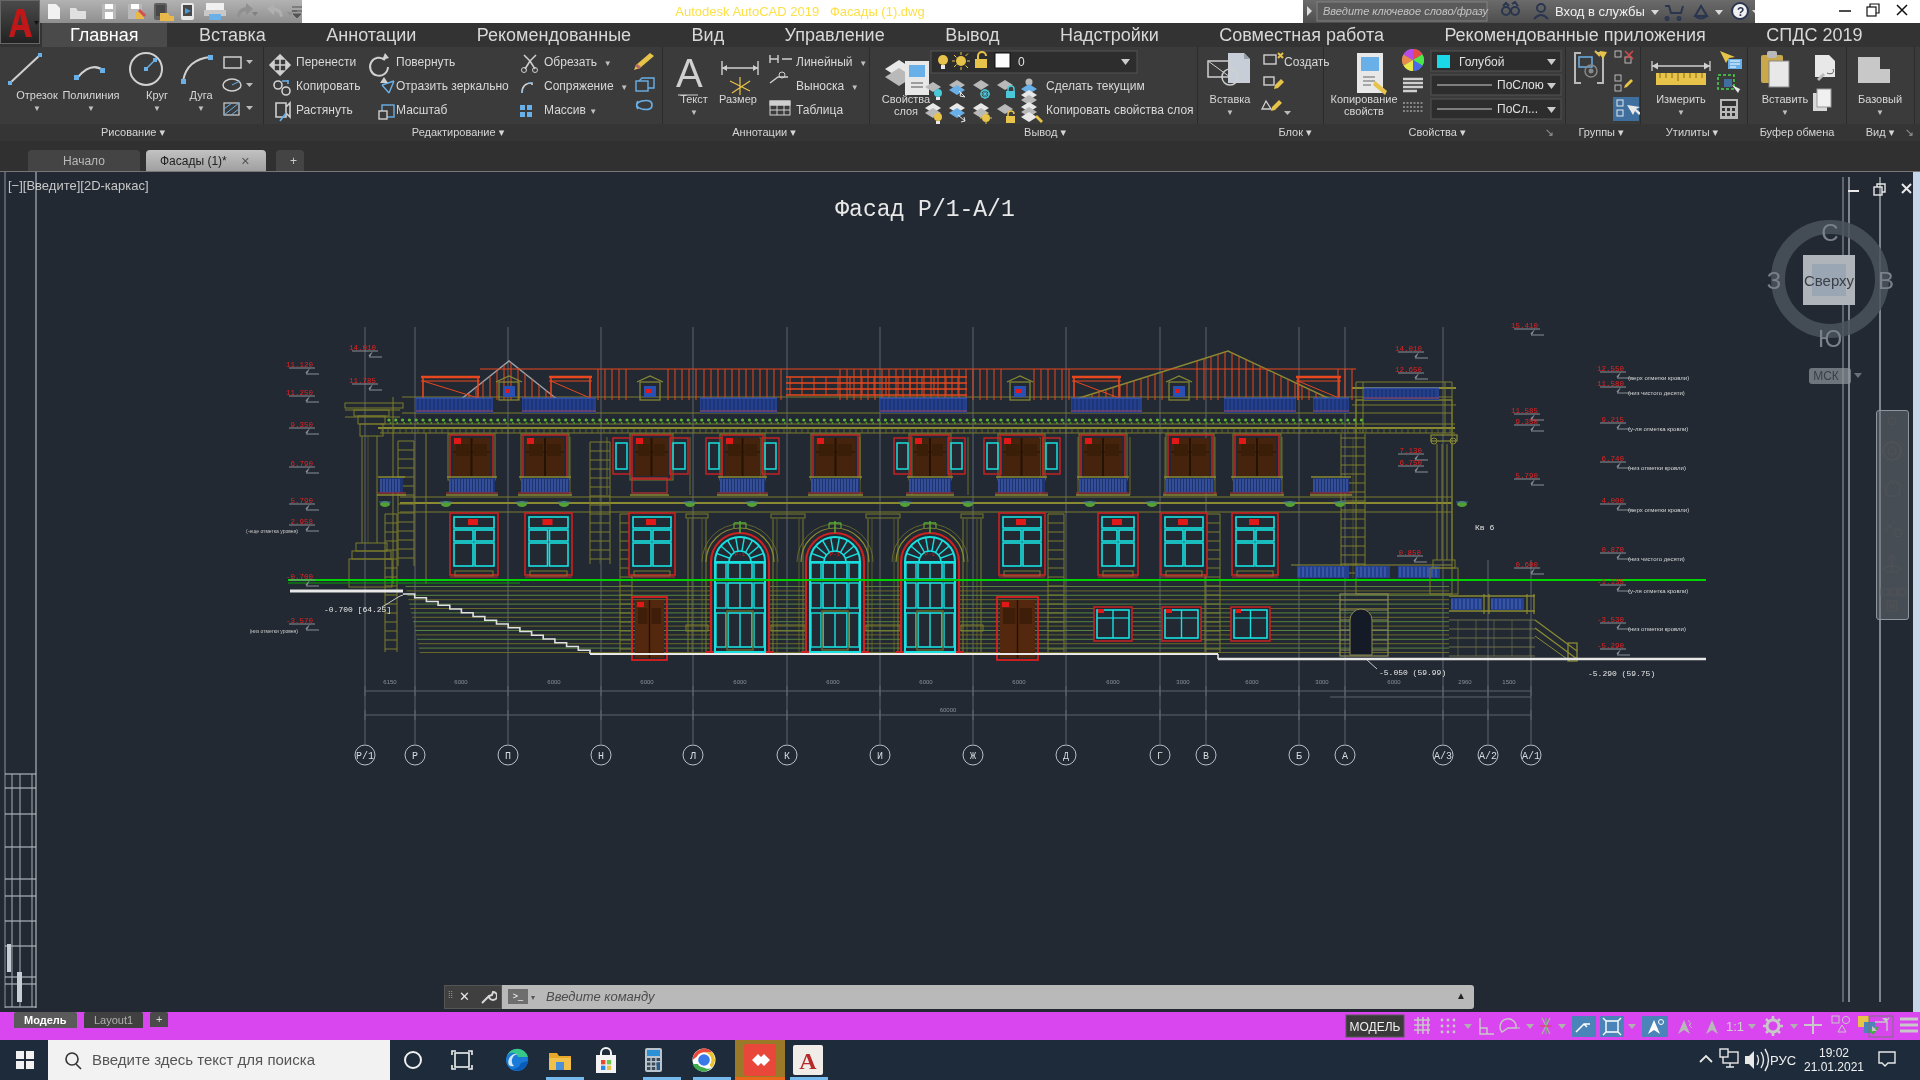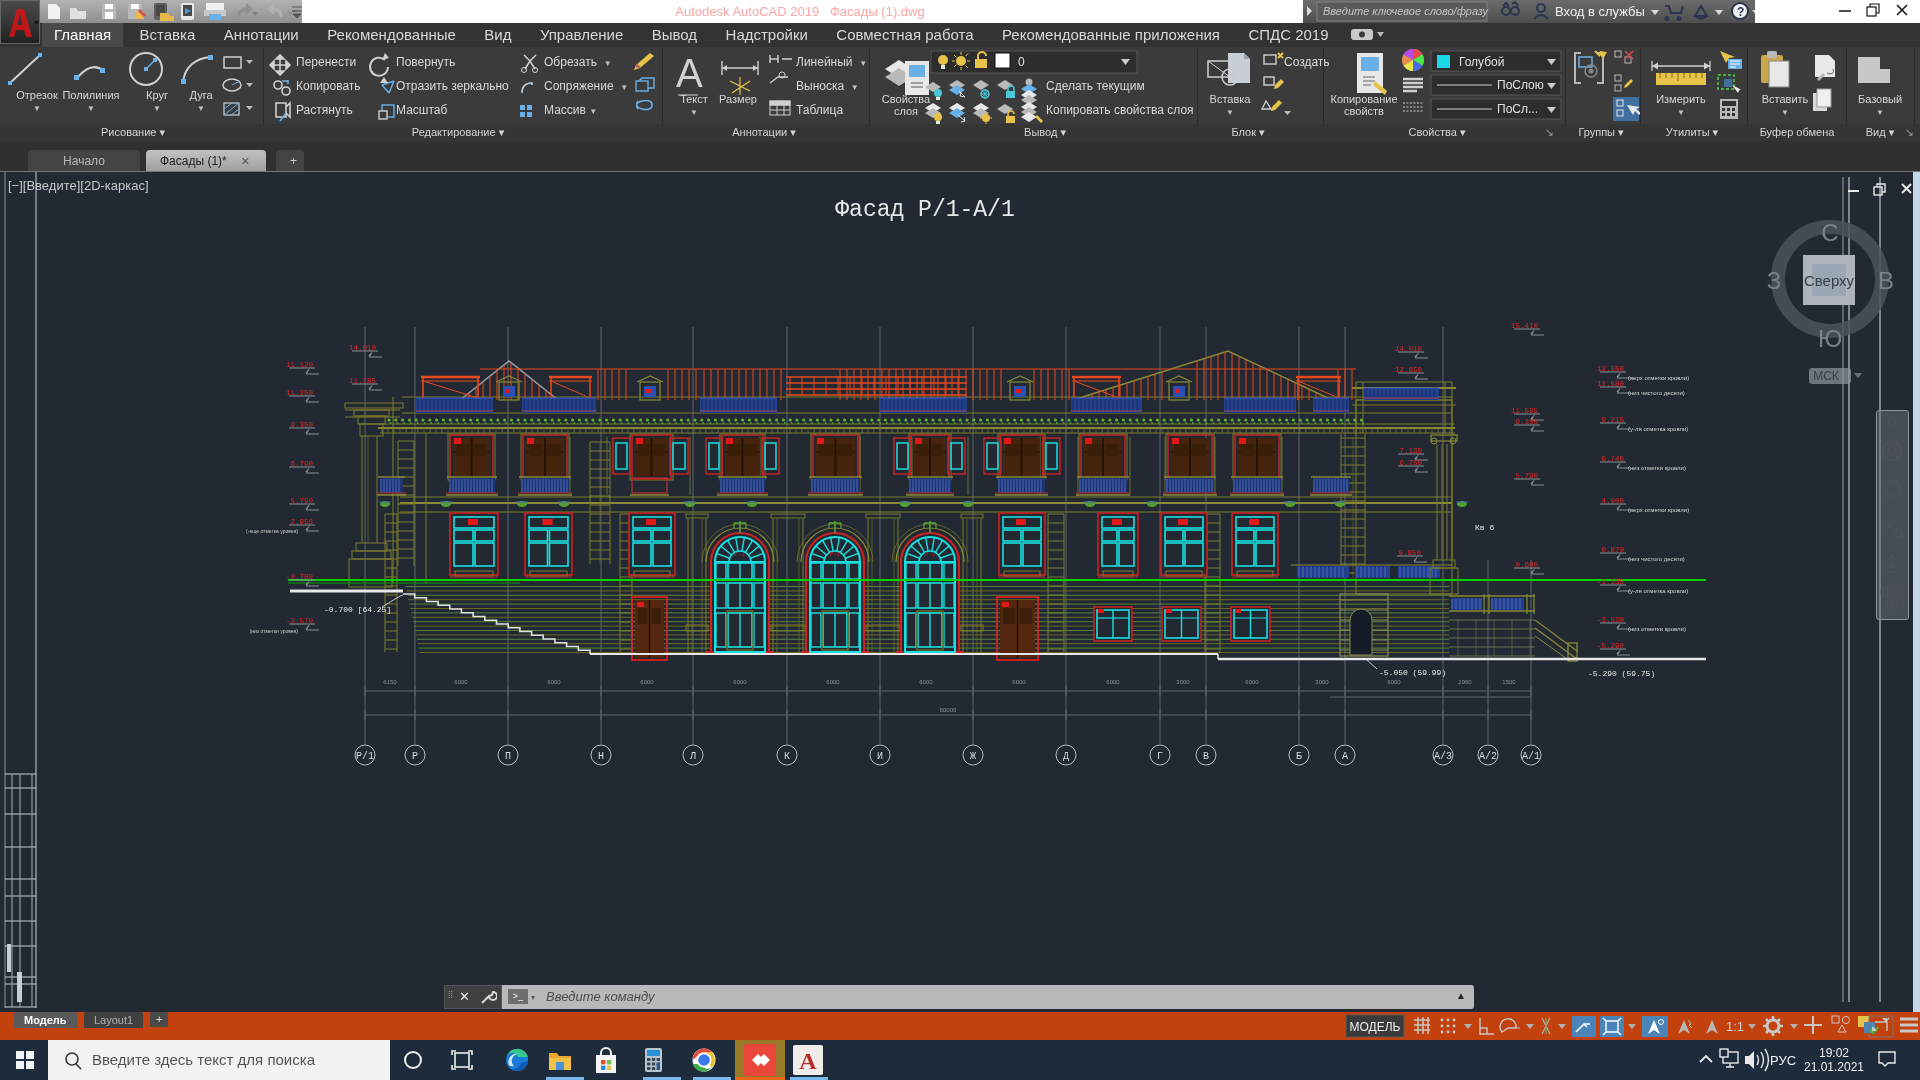--- a/index.html
+++ b/index.html
@@ -1,30 +1,30 @@
 <!DOCTYPE html>
 <html><head><meta charset="utf-8"><style>
 
 *{margin:0;padding:0;box-sizing:border-box;}
 html,body{width:1920px;height:1080px;overflow:hidden;background:#222932;font-family:"Liberation Sans", sans-serif;}
 .abs{position:absolute;}
 #titlebar{position:absolute;left:0;top:0;width:1920px;height:23px;background:#ffffff;}
 #logo{position:absolute;left:0;top:0;width:40px;height:44px;background:linear-gradient(#4a4a4a,#222);border:1px solid #666;z-index:5;}
 #qat{position:absolute;left:40px;top:0;width:262px;height:23px;background:linear-gradient(#b2b2b2,#8f8f8f);display:flex;align-items:center;}
-#titletext{position:absolute;left:450px;top:4px;width:700px;text-align:center;font-size:13px;color:#fca5a5;}
+#titletext{position:absolute;left:450px;top:4px;width:700px;text-align:center;font-size:13px;color:#fde047;}
 #infocenter{position:absolute;left:1303px;top:0;width:452px;height:23px;background:linear-gradient(#6b6b6b,#4e4e4e);display:flex;align-items:center;}
 #winbtns{position:absolute;right:8px;top:2px;color:#111;display:flex;gap:22px;font-size:14px;}
 #ribbontabs{position:absolute;left:0;top:23px;width:1920px;height:24px;background:#333333;}
 #ribbon{position:absolute;left:0;top:47px;width:1920px;height:77px;background:#3b3b3b;}
 #panelbar{position:absolute;left:0;top:124px;width:1920px;height:17px;background:#353535;font-size:11px;color:#d5d5d5;}
 #filetabs{position:absolute;left:0;top:141px;width:1920px;height:31px;background:#303030;}
 #canvas{position:absolute;left:0;top:172px;width:1920px;height:840px;background:#222932;overflow:hidden;}
-#statusbar{position:absolute;left:0;top:1012px;width:1920px;height:28px;background:#c2410c;}
+#statusbar{position:absolute;left:0;top:1012px;width:1920px;height:28px;background:#d946ef;}
 #taskbar{position:absolute;left:0;top:1040px;width:1920px;height:40px;background:#1d2b3a;}
-.rtab{display:inline-block;padding:0 12px;font-size:15px;color:#d8d8d8;line-height:24px;}
+.rtab{display:inline-block;padding:0 28px;font-size:18px;color:#d8d8d8;line-height:24px;}
 .rtab.active{background:#4a4a4a;color:#fff;}
 .plabel{position:absolute;top:2px;text-align:center;white-space:nowrap;}
 .psep{position:absolute;top:0;width:1px;height:94px;background:#2b2b2b;}
 .bigbtn{position:absolute;top:4px;text-align:center;font-size:11px;color:#d8d8d8;line-height:12px;}
 .srow{position:absolute;font-size:12px;color:#d8d8d8;white-space:nowrap;}
 .ftab{position:absolute;top:9px;height:22px;line-height:22px;font-size:12px;color:#b9b9b9;background:#444;border-radius:4px 4px 0 0;padding:0 14px;}
 .dd{color:#c0c0c0;font-size:8px;}
 
 </style></head><body>
 <div id="titlebar"></div>
@@ -437,21 +437,21 @@
 <svg class="abs" style="left:1850px;top:0;" width="70" height="77">
 <path d="M8 10 h22 v12 h10 v14 h-32Z" fill="#c8c8c8"></path>
 </svg>
 <div class="bigbtn" style="left:1852px;top:46px;width:56px;">Базовый<br><span class="dd">▼</span></div>
 </div>
 <div id="panelbar">
 <div class="plabel" style="left:63px;width:140px;">Рисование ▾</div>
 <div class="plabel" style="left:388px;width:140px;">Редактирование ▾</div>
 <div class="plabel" style="left:694px;width:140px;">Аннотации ▾</div>
 <div class="plabel" style="left:975px;width:140px;">Вывод ▾</div>
-<div class="plabel" style="left:1178px;width:140px;">Блок ▾</div>
+<div class="plabel" style="left:1225px;width:140px;">Блок ▾</div>
 <div class="plabel" style="left:1367px;width:140px;">Свойства ▾</div>
 <div class="plabel" style="left:1531px;width:140px;">Группы ▾</div>
 <div class="plabel" style="left:1622px;width:140px;">Утилиты ▾</div>
 <div class="plabel" style="left:1727px;width:140px;">Буфер обмена</div>
 <div class="plabel" style="left:1810px;width:140px;">Вид ▾</div>
 <span style="position:absolute;right:366px;top:2px;color:#999;">↘</span>
     <span style="position:absolute;right:6px;top:2px;color:#999;">↘</span>
 </div>
 <div id="filetabs">
 <div class="ftab" style="left:28px;width:112px;text-align:center;">Начало</div>

